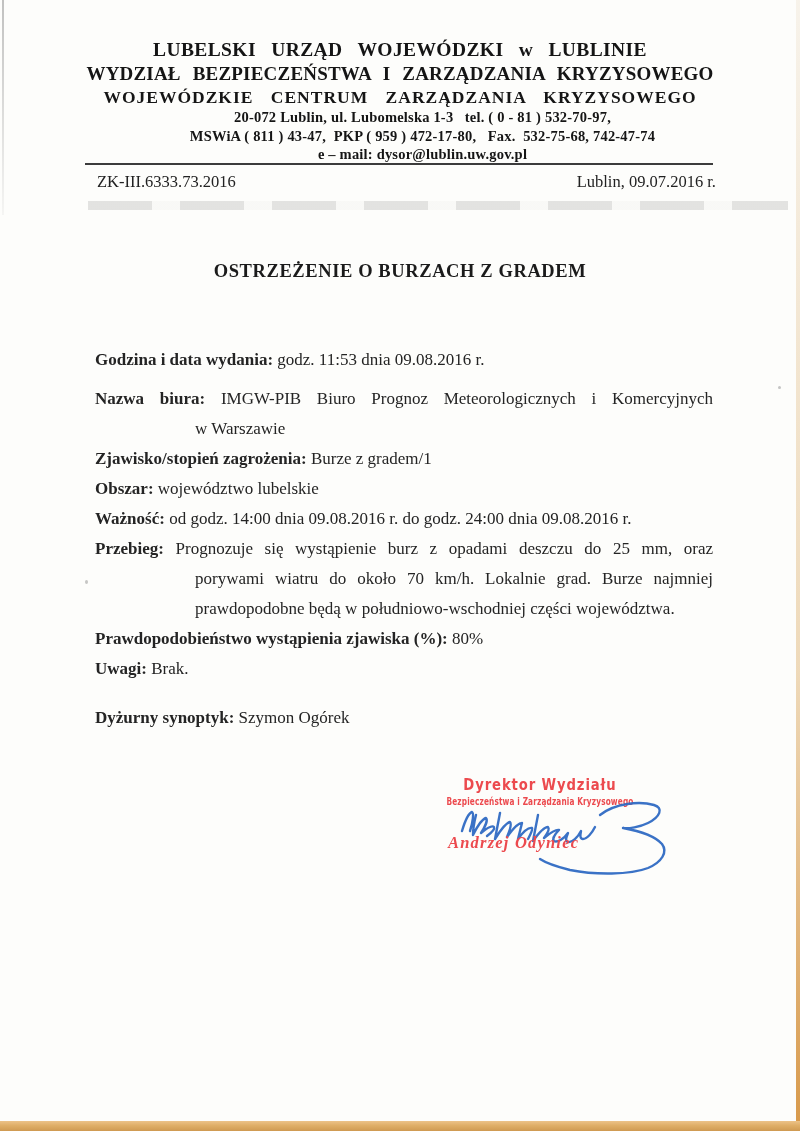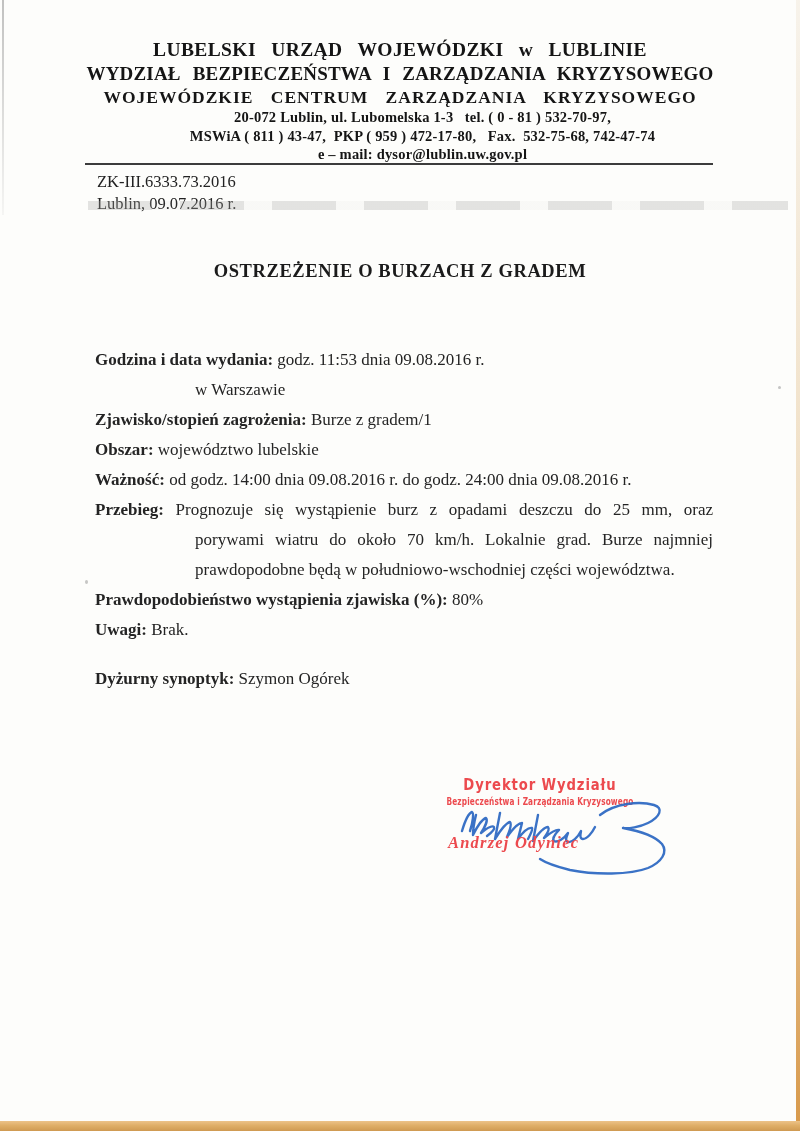--- a/index.html
+++ b/index.html
@@ -16,21 +16,21 @@
     font-family:"Liberation Serif","DejaVu Serif",serif;
   }
   
   .letterhead{position:absolute;top:38px;left:0;right:0;text-align:center;font-weight:bold;color:#151515;}
   .h-org1{font-size:19.5px;line-height:24px;word-spacing:10px;letter-spacing:0.4px;}
   .h-org2{font-size:19px;line-height:24px;word-spacing:7px;letter-spacing:0.2px;}
   .h-org3{font-size:17.5px;line-height:22px;word-spacing:12px;letter-spacing:1px;}
   .h-small{font-size:14.5px;line-height:18.5px;letter-spacing:0.2px;white-space:pre-wrap;padding-left:45px;}
   .divider{position:absolute;left:85px;top:163px;width:628px;height:2px;background:#3c3c3c;}
   
-  .refrow{position:absolute;top:171px;left:97px;right:84px;display:flex;justify-content:space-between;font-size:16.5px;line-height:22px;flex-direction:column;}
+  .refrow{position:absolute;top:171px;left:97px;right:84px;display:flex;justify-content:space-between;font-size:16.5px;line-height:22px;}
   
   .streak{position:absolute;top:201px;left:88px;width:700px;height:9px;
     background:repeating-linear-gradient(90deg,rgba(168,168,165,0.30) 0 64px,rgba(168,168,165,0.05) 64px 92px);
     filter:blur(0.6px);}
   
   .doc-title{position:absolute;top:261px;left:0;right:0;text-align:center;font-size:18.5px;font-weight:bold;letter-spacing:0.6px;color:#1b1b1b;}
   
   .fields{position:absolute;top:345px;left:95px;width:618px;font-size:17px;color:#242424;}
   .frow{line-height:30px;}
   .jline{text-align:justify;text-align-last:justify;}
@@ -78,20 +78,24 @@
   </div>
 
   <div class="streak"></div>
 
   <div class="doc-title">OSTRZEŻENIE O BURZACH Z GRADEM</div>
 
   <div class="fields">
     <div class="frow">
       <span class="b">Godzina i data wydania:</span>
       <span>godz. 11:53 dnia 09.08.2016 r.</span>
+    </div>
+    <div class="frow jline gap9">
+      <span class="b">Nazwa biura:</span>
+      <span>IMGW-PIB Biuro Prognoz Meteorologicznych i Komercyjnych</span>
     </div>
     <div class="frow indent">
       <span>w Warszawie</span>
     </div>
     <div class="frow">
       <span class="b">Zjawisko/stopień zagrożenia:</span>
       <span>Burze z gradem/1</span>
     </div>
     <div class="frow">
       <span class="b">Obszar:</span>

